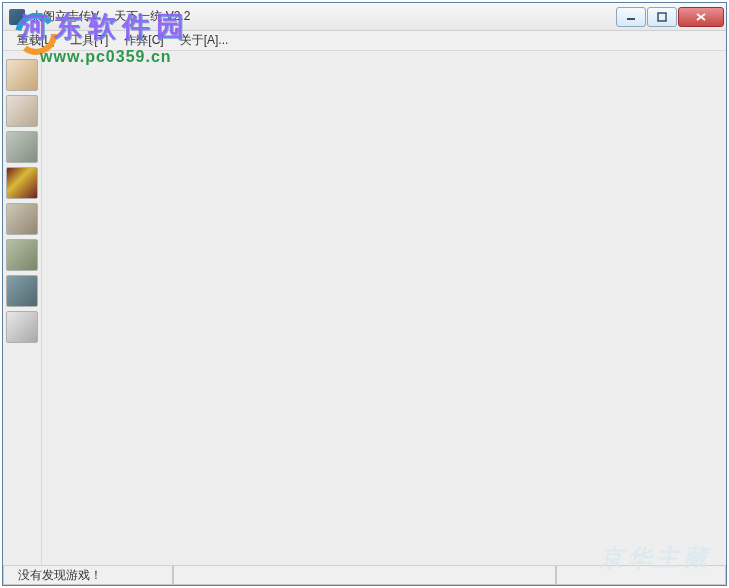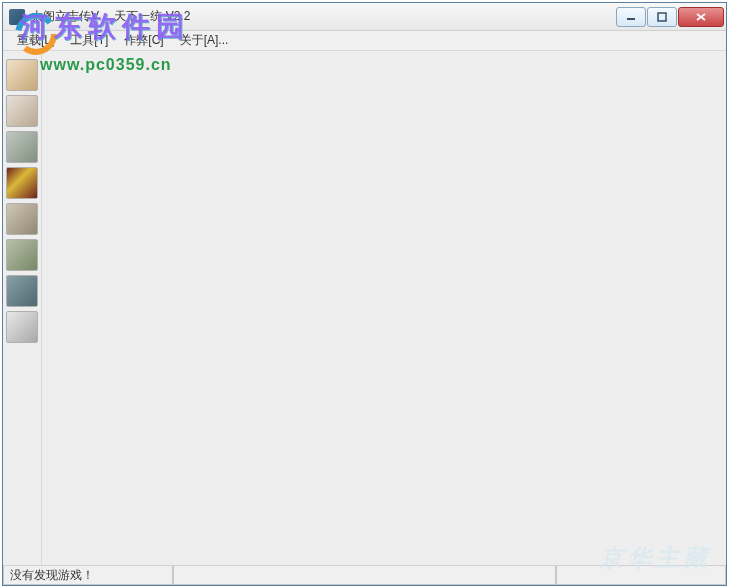--- a/index.html
+++ b/index.html
@@ -120,21 +120,21 @@
 .statusbar {
   height: 20px;
   background: #f0f0f0;
   border-top: 1px solid #d0d0d0;
   display: flex;
   align-items: stretch;
 }
 .status-cell {
   border: 1px solid #c8c8c8;
   border-top: none;
-  padding: 2px 6px;
+  padding: 2px 14px;
   display: flex;
   align-items: center;
   color: #333;
 }
 .status-cell.main { width: 170px; }
 .status-cell.mid { flex: 1; }
 .status-cell.right { width: 170px; }
 .wm-overlay {
   position: absolute;
   pointer-events: none;
@@ -148,21 +148,21 @@
   text-shadow: 1px 1px 0 #60a8d0;
   letter-spacing: 6px;
 }
 .wm1b {
   left: 12px; top: 10px;
   width: 48px; height: 48px;
   position: absolute;
   pointer-events: none;
 }
 .wm2 {
-  left: 40px; top: 56px;
+  left: 40px; top: 48px;
   font-size: 16px;
   color: #2a9a4a;
   font-family: Arial, sans-serif;
   letter-spacing: 1px;
 }
 .wm3 {
   right: 18px; bottom: 14px;
   font-size: 24px;
   color: #d8e8f0;
   opacity: 0.7;

